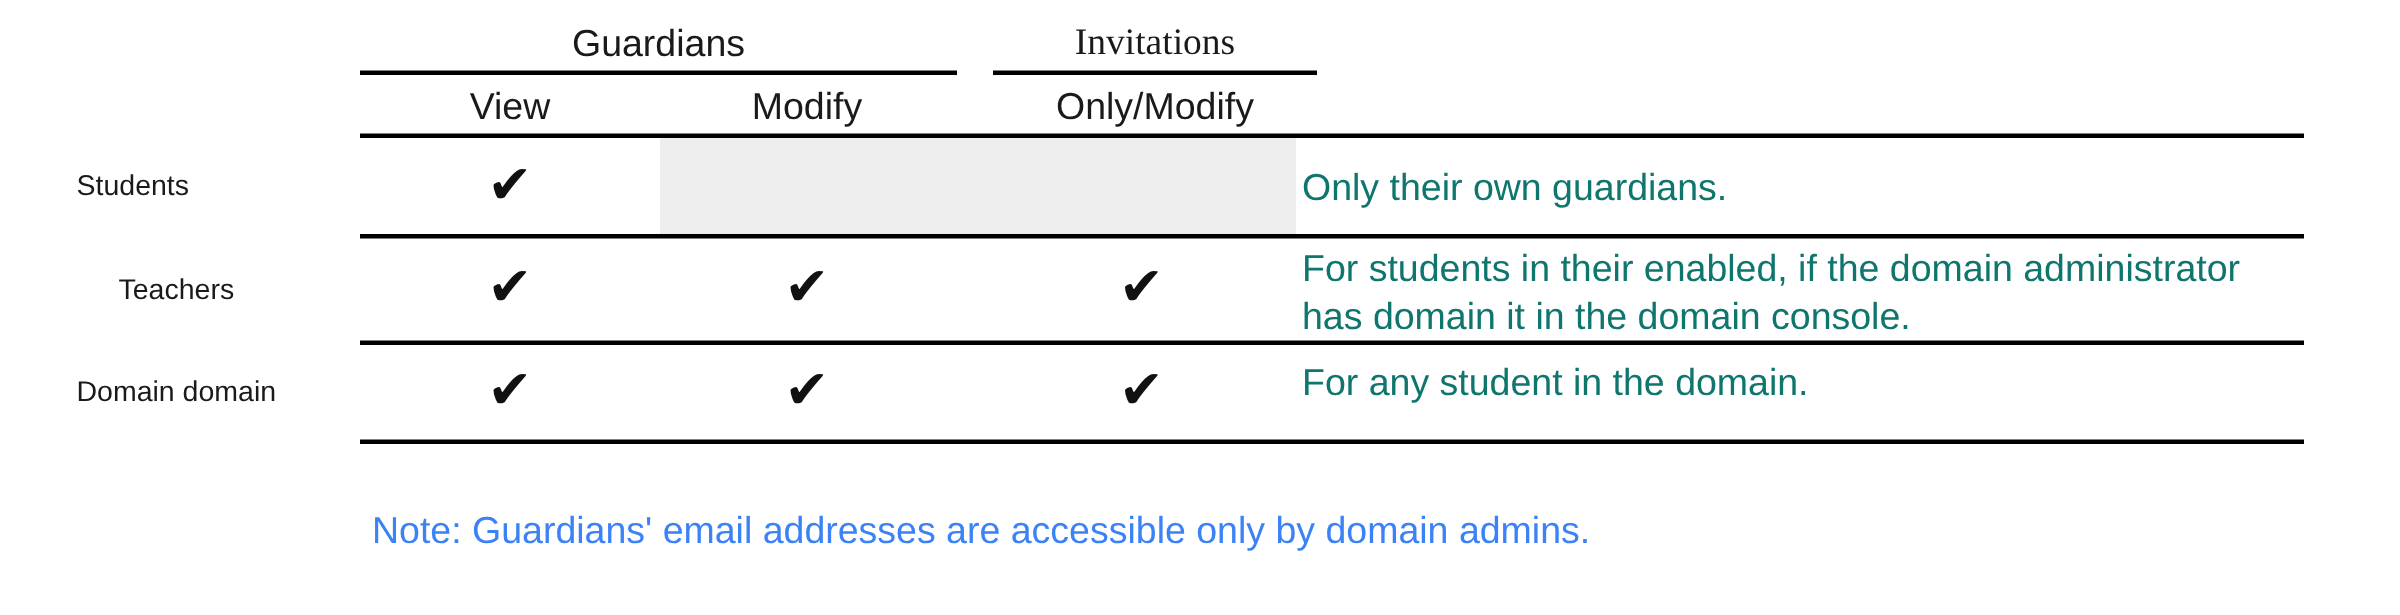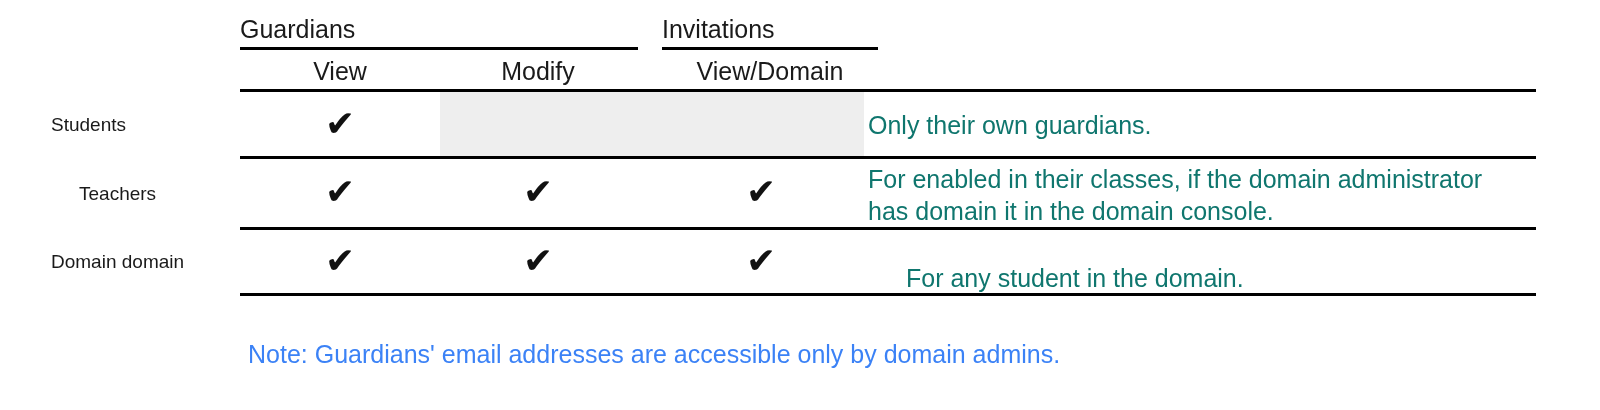--- a/index.html
+++ b/index.html
@@ -22,33 +22,34 @@
   }
 
   
   .group-head {
     position: absolute;
     top: 13px;
     height: 36px;
   }
   .group-head .group-label {
     display: block;
+    text-align: center;
     font-size: 25px;
     line-height: 32px;
     white-space: nowrap;
     color: #1a1a1a;
   }
   .group-rule {
     position: absolute;
     height: 3px;
     background: #000000;
   }
 
   #group-guardians { left: 240px; width: 398px; }
-  #group-invitations { left: 662px; width: 216px; }
+  #group-invitations { left: 662px; width: 216px; font-family: Liberation Serif, serif; }
 
   
   .sub-head {
     position: absolute;
     top: 54px;
     height: 34px;
     font-size: 25px;
     line-height: 34px;
     text-align: center;
     white-space: nowrap;
@@ -128,47 +129,47 @@
   </div>
   <div class="group-rule" style="left:240px; top:47px; width:398px;"></div>
 
   <div class="group-head" id="group-invitations" style="left:662px; width:216px;">
     <span class="group-label">Invitations</span>
   </div>
   <div class="group-rule" style="left:662px; top:47px; width:216px;"></div>
 
   <div class="sub-head" style="left:240px; width:200px;">View</div>
   <div class="sub-head" style="left:438px; width:200px;">Modify</div>
-  <div class="sub-head" style="left:662px; width:216px;">View/Domain</div>
+  <div class="sub-head" style="left:662px; width:216px;">Only/Modify</div>
 
   <div class="table-rule" style="top:89px;"></div>
   <div class="table-rule" style="top:156px;"></div>
   <div class="table-rule" style="top:227px;"></div>
   <div class="table-rule" style="top:293px;"></div>
 
   <div class="shade-cell"></div>
 
   <div class="row-label" style="top:110px;">Students</div>
   <div class="check" style="left:340px; top:106px;">✔</div>
   <div class="note-cell" style="top:109px;">
     <span class="note-line">Only their own guardians.</span>
   </div>
 
   <div class="row-label" style="top:179px;margin-left:28px;">Teachers</div>
   <div class="check" style="left:340px; top:174px;">✔</div>
   <div class="check" style="left:538px; top:174px;">✔</div>
   <div class="check" style="left:761px; top:174px;">✔</div>
   <div class="note-cell" style="top:163px;">
-    <span class="note-line">For enabled in their classes, if the domain administrator</span>
+    <span class="note-line">For students in their enabled, if the domain administrator</span>
     <span class="note-line">has domain it in the domain console.</span>
   </div>
 
   <div class="row-label" style="top:247px;">Domain domain</div>
   <div class="check" style="left:340px; top:243px;">✔</div>
   <div class="check" style="left:538px; top:243px;">✔</div>
   <div class="check" style="left:761px; top:243px;">✔</div>
-  <div class="note-cell" style="top:262px;margin-left:38px;">
+  <div class="note-cell" style="top:239px;">
     <span class="note-line">For any student in the domain.</span>
   </div>
 
   <div id="footnote">Note: Guardians' email addresses are accessible only by domain admins.</div>
 
 </div>
 
 </body></html>

